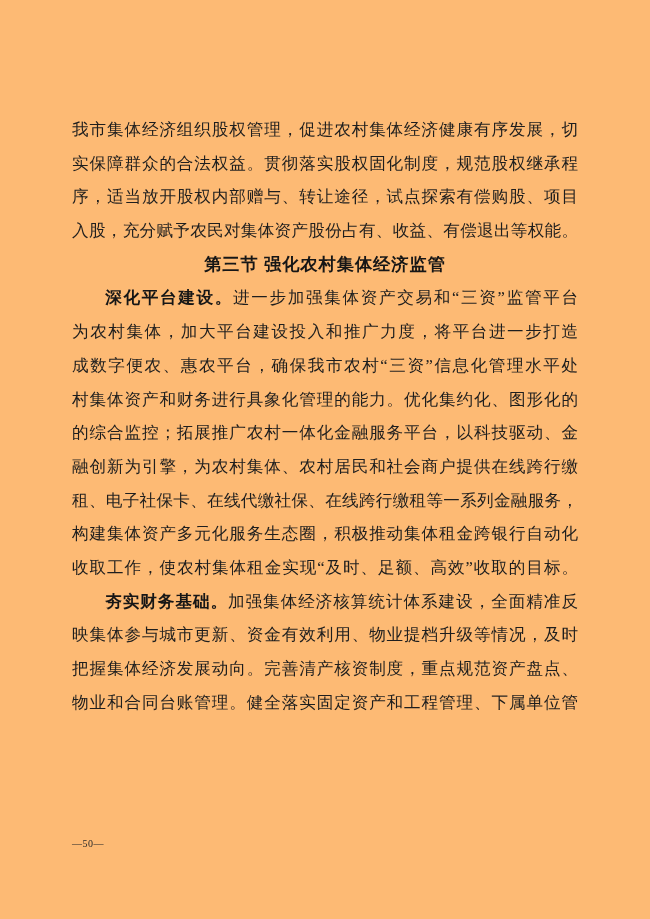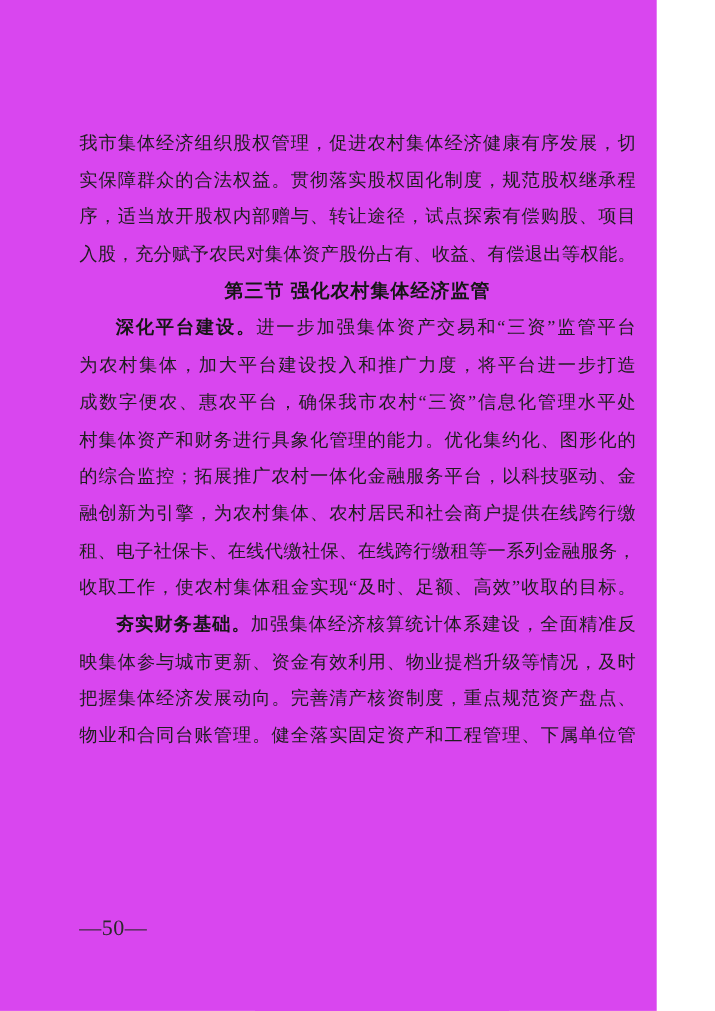--- a/index.html
+++ b/index.html
@@ -4,22 +4,22 @@
 <style>
   * { margin: 0; padding: 0; box-sizing: border-box; }
   html, body {
     width: 650px; height: 919px;
     background: #ffffff;
     overflow: hidden;
     font-family: "Liberation Serif", "DejaVu Serif", serif;
   }
   .page {
     position: relative;
-    width: 597px; height: 919px;
-    background: #d946ef;
+    width: 650px; height: 919px;
+    background: #fdba74;
     color: #1e1e1e;
     padding: 113px 108px 0 72px;
   }
   .doc-body { width: 506px; }
   .line {
     font-size: 16.6px;
     line-height: 33.7px;
     height: 33.7px;
     white-space: nowrap;
     text-align: justify;
@@ -36,21 +36,21 @@
     font-weight: 700;
     color: #161616;
     text-align: left;
     text-align-last: center;
     letter-spacing: 1px;
   }
   .page-number {
     position: absolute;
     left: 72px;
     top: 834px;
-    font-size: 20px;
+    font-size: 10px;
     line-height: 20px;
     color: #2a2a2a;
     letter-spacing: 0.5px;
   }
 </style>
 </head>
 <body>
 
 <div class="page">
   <div class="doc-body" id="doc-body">
@@ -59,20 +59,21 @@
       <div class="line">序，适当放开股权内部赠与、转让途径，试点探索有偿购股、项目</div>
       <div class="line">入股，充分赋予农民对集体资产股份占有、收益、有偿退出等权能。</div>
       <div class="heading-line">第三节 强化农村集体经济监管</div>
       <div class="line indent"><span class="lead">深化平台建设。</span><span>进一步加强集体资产交易和“三资”监管平台</span></div>
       <div class="line">为农村集体，加大平台建设投入和推广力度，将平台进一步打造</div>
       <div class="line">成数字便农、惠农平台，确保我市农村“三资”信息化管理水平处</div>
       <div class="line">村集体资产和财务进行具象化管理的能力。优化集约化、图形化的</div>
       <div class="line">的综合监控；拓展推广农村一体化金融服务平台，以科技驱动、金</div>
       <div class="line">融创新为引擎，为农村集体、农村居民和社会商户提供在线跨行缴</div>
       <div class="line">租、电子社保卡、在线代缴社保、在线跨行缴租等一系列金融服务，</div>
+      <div class="line">构建集体资产多元化服务生态圈，积极推动集体租金跨银行自动化</div>
       <div class="line">收取工作，使农村集体租金实现“及时、足额、高效”收取的目标。</div>
       <div class="line indent"><span class="lead">夯实财务基础。</span><span>加强集体经济核算统计体系建设，全面精准反</span></div>
       <div class="line">映集体参与城市更新、资金有效利用、物业提档升级等情况，及时</div>
       <div class="line">把握集体经济发展动向。完善清产核资制度，重点规范资产盘点、</div>
       <div class="line">物业和合同台账管理。健全落实固定资产和工程管理、下属单位管</div>
     </div>
   <div class="page-number">—50—</div>
 </div>
 
 </body></html>

